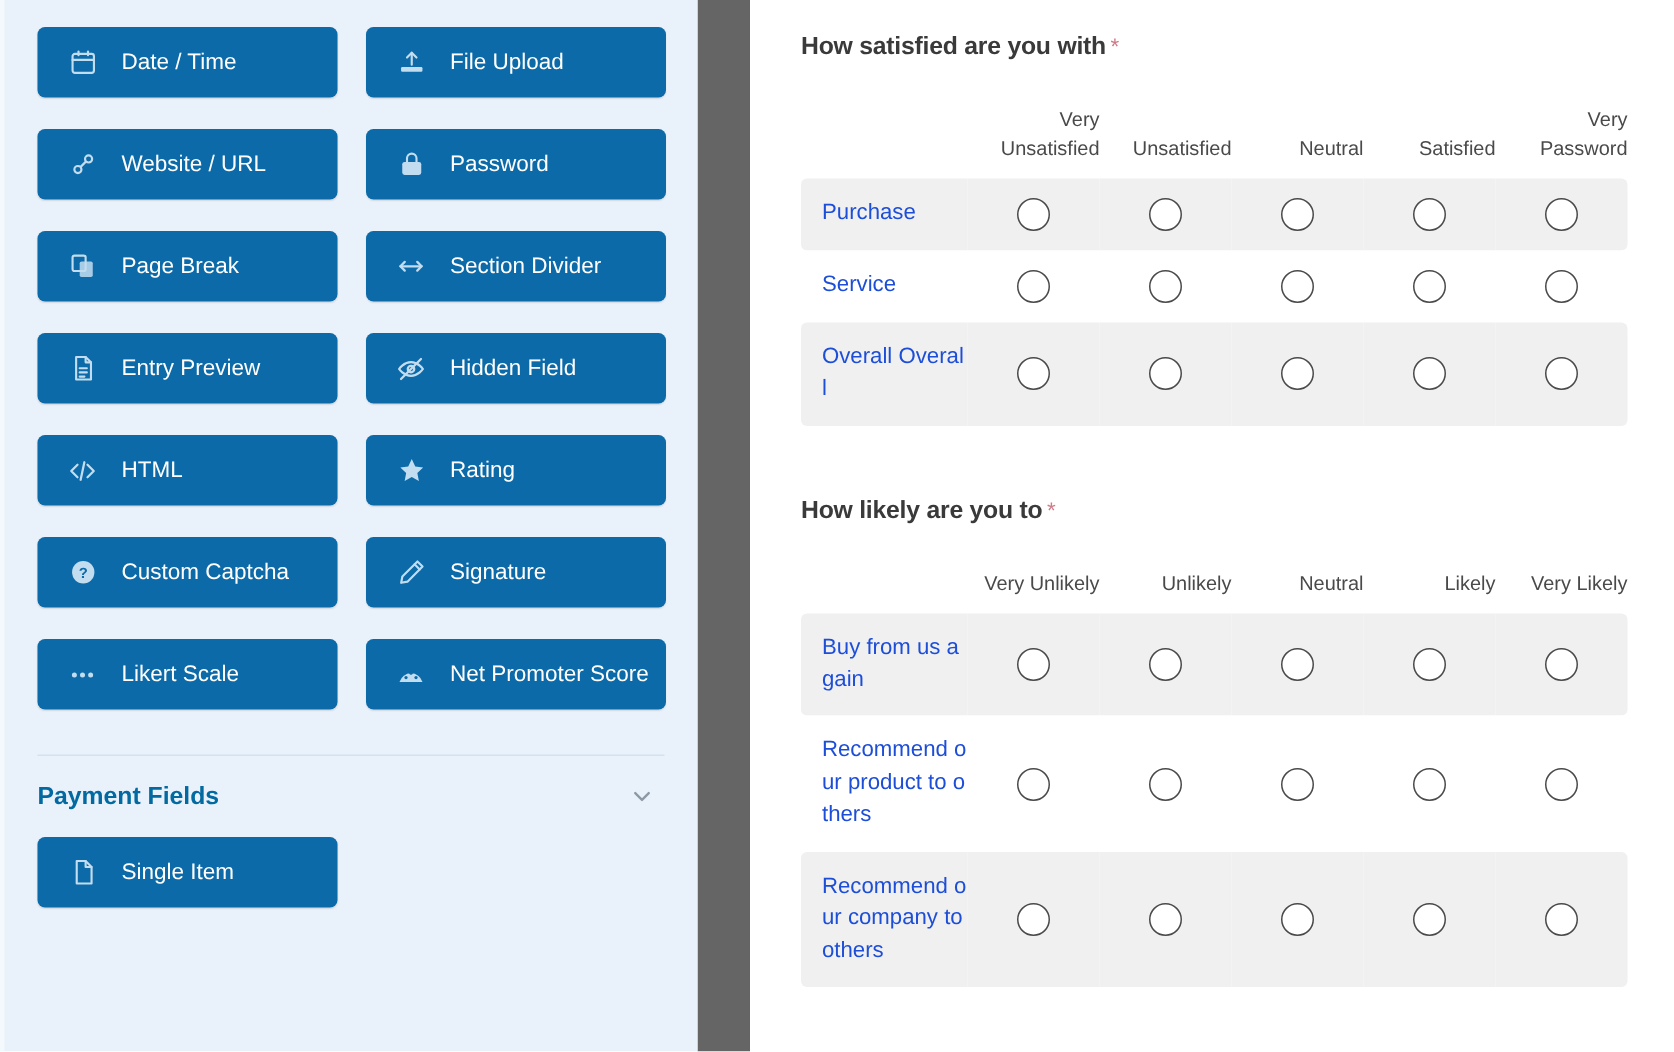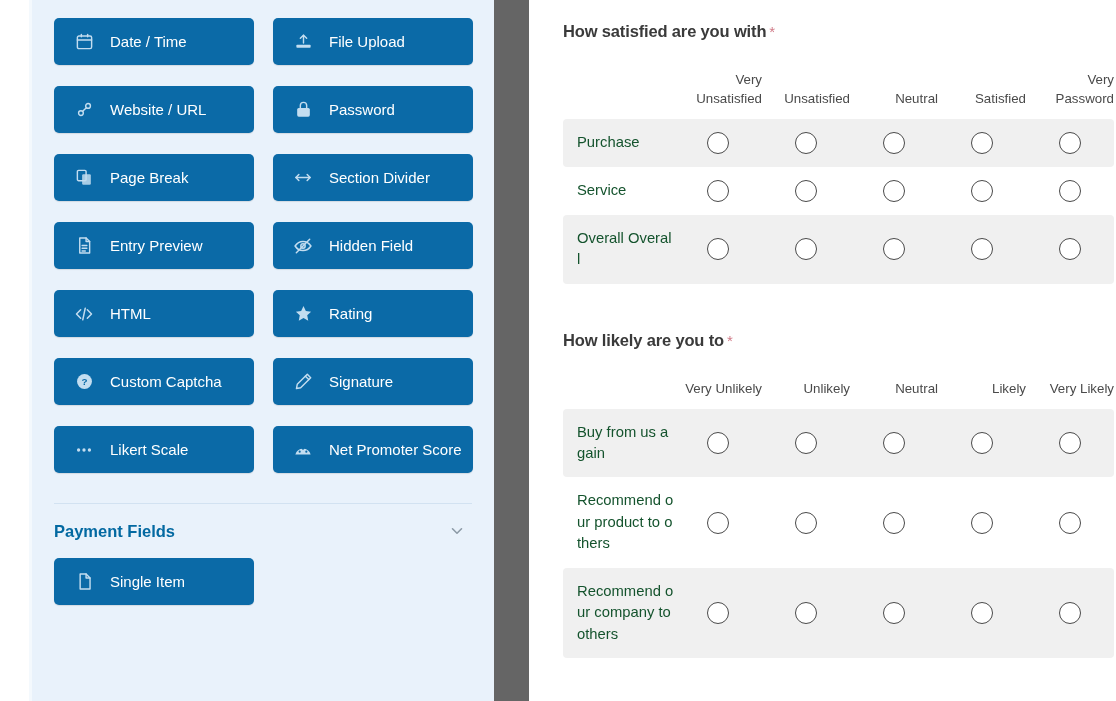--- a/index.html
+++ b/index.html
@@ -23,21 +23,20 @@
   
   .sidebar {
     width: 465px;
     height: 701px;
     background: #e9f2fb;
     border-left: 3px solid #f4f9fd;
     padding: 18px 22px 0 22px;
     overflow: hidden;
     position: relative;
     flex: 0 0 465px;
-    margin-left: 29px;
   }
 
   .field-grid {
     display: grid;
     grid-template-columns: 200px 200px;
     column-gap: 19px;
     row-gap: 21px;
   }
 
   .field-btn {
@@ -151,21 +150,21 @@
   .likert th.h-blank { }
 
   .likert tbody tr.odd  td { background: #f0f0f0; }
   .likert tbody tr.even td { background: #ffffff; }
 
   .likert tbody tr.odd td:first-child { border-radius: 4px 0 0 4px; }
   .likert tbody tr.odd td:last-child  { border-radius: 0 4px 4px 0; }
 
   .likert td.row-label {
     font-size: 14.8px;
-    color: #14532d;
+    color: #1d4ed8;
     padding: 13px 0 13px 14px;
     line-height: 1.45;
     vertical-align: middle;
     word-break: break-all;
     margin-top: 11px;
   }
 
   .likert td.opt {
     text-align: center;
     vertical-align: middle;

